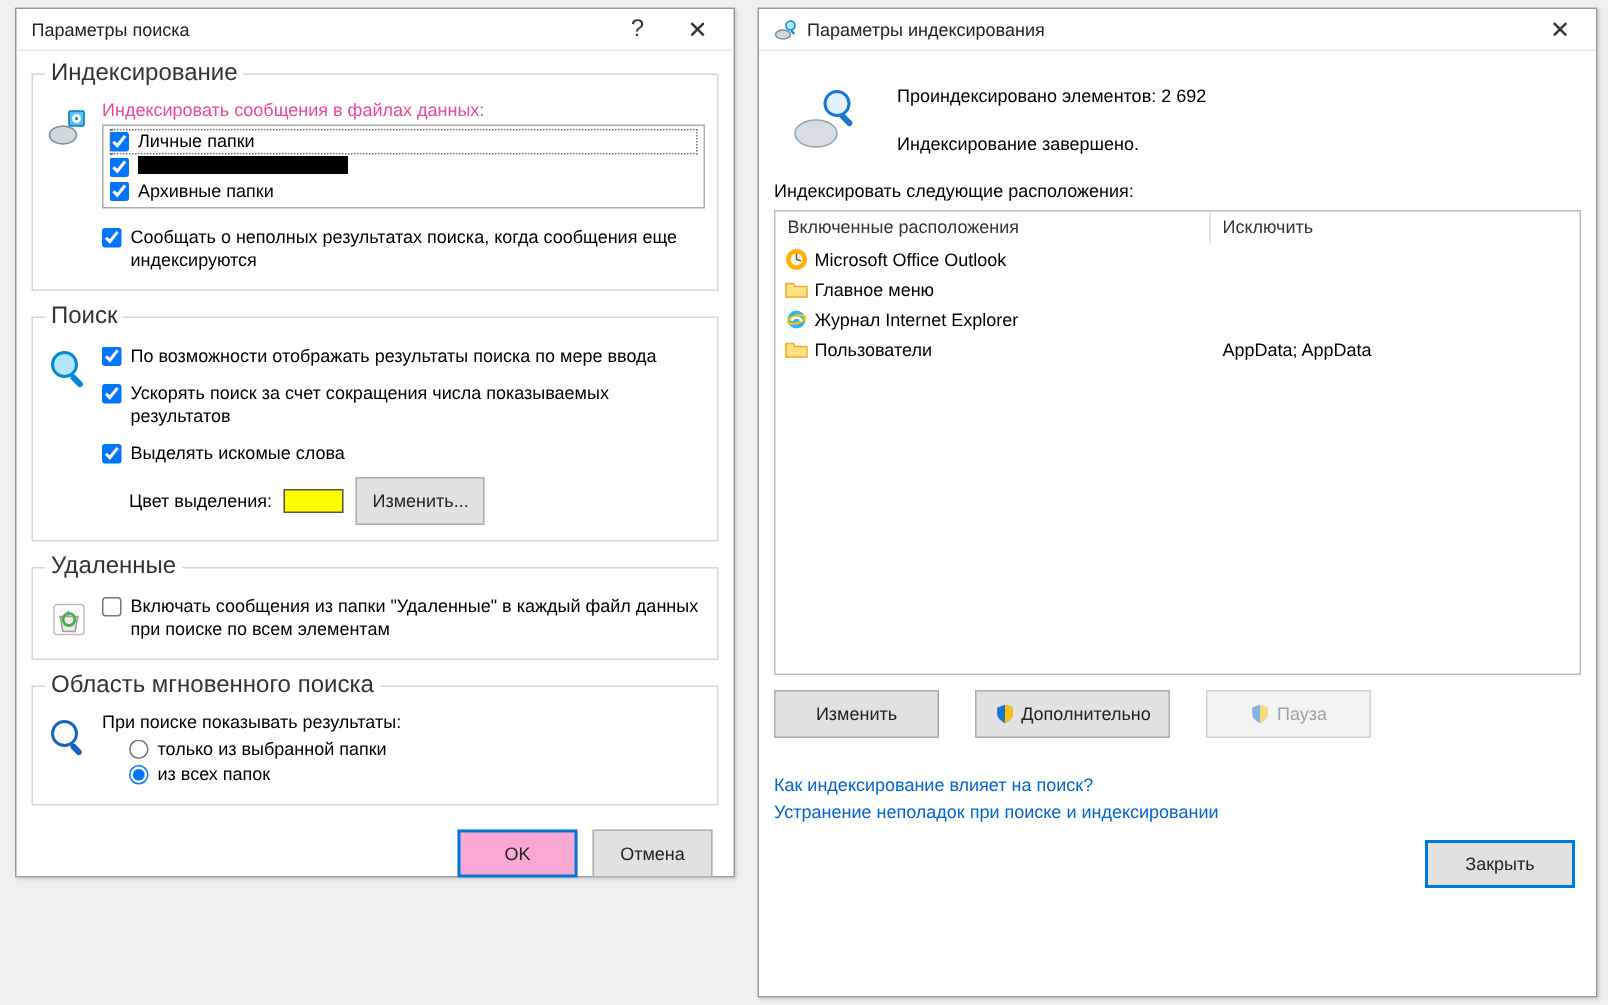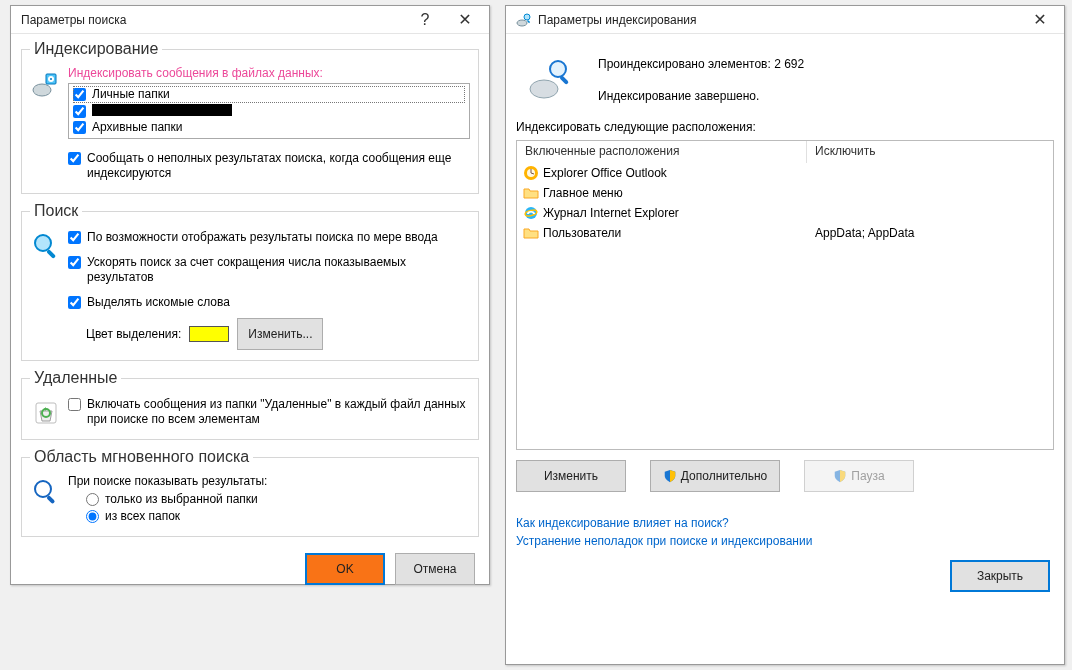--- a/index.html
+++ b/index.html
@@ -21,21 +21,21 @@
     .row .body { flex: 1; }
     .chk { display: flex; align-items: flex-start; margin: 2px 0; line-height: 15px; }
     .chk input[type=checkbox] { margin: 1px 6px 0 0; width: 13px; height: 13px; }
     .chk input[type=radio] { margin: 1px 6px 0 0; width: 13px; height: 13px; }
     .listbox { border: 1px solid #aaa; padding: 2px 4px; }
     .listbox .chk { margin: 0; padding: 1px 0;}
     .listbox .chk.dotted { outline: 1px dotted #777; outline-offset: -1px; }
     .redacted { display: inline-block; width: 140px; height: 12px; background: #000; vertical-align: middle; }
     .color-swatch { display: inline-block; width: 40px; height: 16px; border: 1px solid #555; background: yellow; vertical-align: middle; }
     .btn { display: inline-flex; align-items: center; justify-content: center; min-width: 80px; height: 32px; border: 1px solid #adadad; background: #e1e1e1; padding: 0 10px; cursor: pointer; color: #222; }
-    .btn.primary { border: 2px solid #0078d7; background: #f97316; }
+    .btn.primary { border: 2px solid #0078d7; background: #f9a8d4; }
     .btn.disabled { color: #a0a0a0; border-color: #d0d0d0; background: #f4f4f4; cursor: default; }
     .dlg-buttons-right { display: flex; justify-content: flex-end; gap: 10px; padding: 8px 4px 4px 4px; }
     .label-text { color: #ec4899; }
     .link { color: #0066cc; text-decoration: none; display: inline-block; }
     .status-block { display: flex; align-items: center; gap: 20px; margin: 14px 0 14px 10px; }
     .status-text { line-height: 20px; }
     .locs { border: 1px solid #bbb; height: 310px; margin-top: 6px; overflow: hidden; background: #fff; }
     .locs-head { display: flex; height: 22px; }
     .locs-head .col { padding: 3px 8px; color: #333; }
     .locs-head .col:first-child { flex: 0 0 290px; border-right: 1px solid #e0e0e0; }
@@ -221,21 +221,21 @@
         </div>
         <div class="loc-row">
           <div class="c1">
             <span class="mini-ico">
                 <svg viewBox="0 0 16 16">
                   <circle cx="8" cy="8" r="7" fill="#ffb300"></circle>
                   <circle cx="8" cy="8" r="4" fill="#fff8e1"></circle>
                   <path d="M8 4 L8 8 L11 9" stroke="#795548" fill="none"></path>
                 </svg>
               </span>
-            <span>Explorer Office Outlook</span>
+            <span>Microsoft Office Outlook</span>
           </div>
           <div class="c2"></div>
         </div>
         <div class="loc-row">
           <div class="c1">
             <span class="mini-ico">
                 <svg viewBox="0 0 16 16">
                   <path d="M1 4 L6 4 L7 6 L15 6 L15 13 L1 13 Z" fill="#ffe082" stroke="#f9a825"></path>
                 </svg>
               </span>

